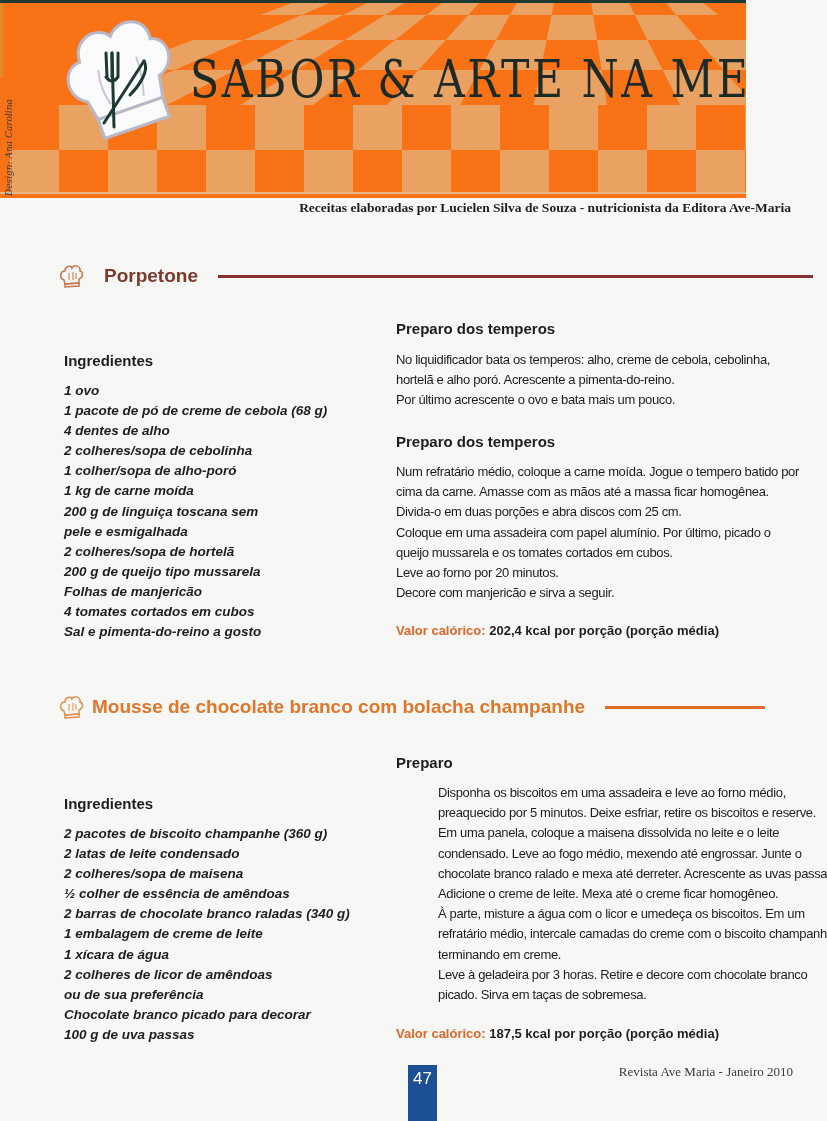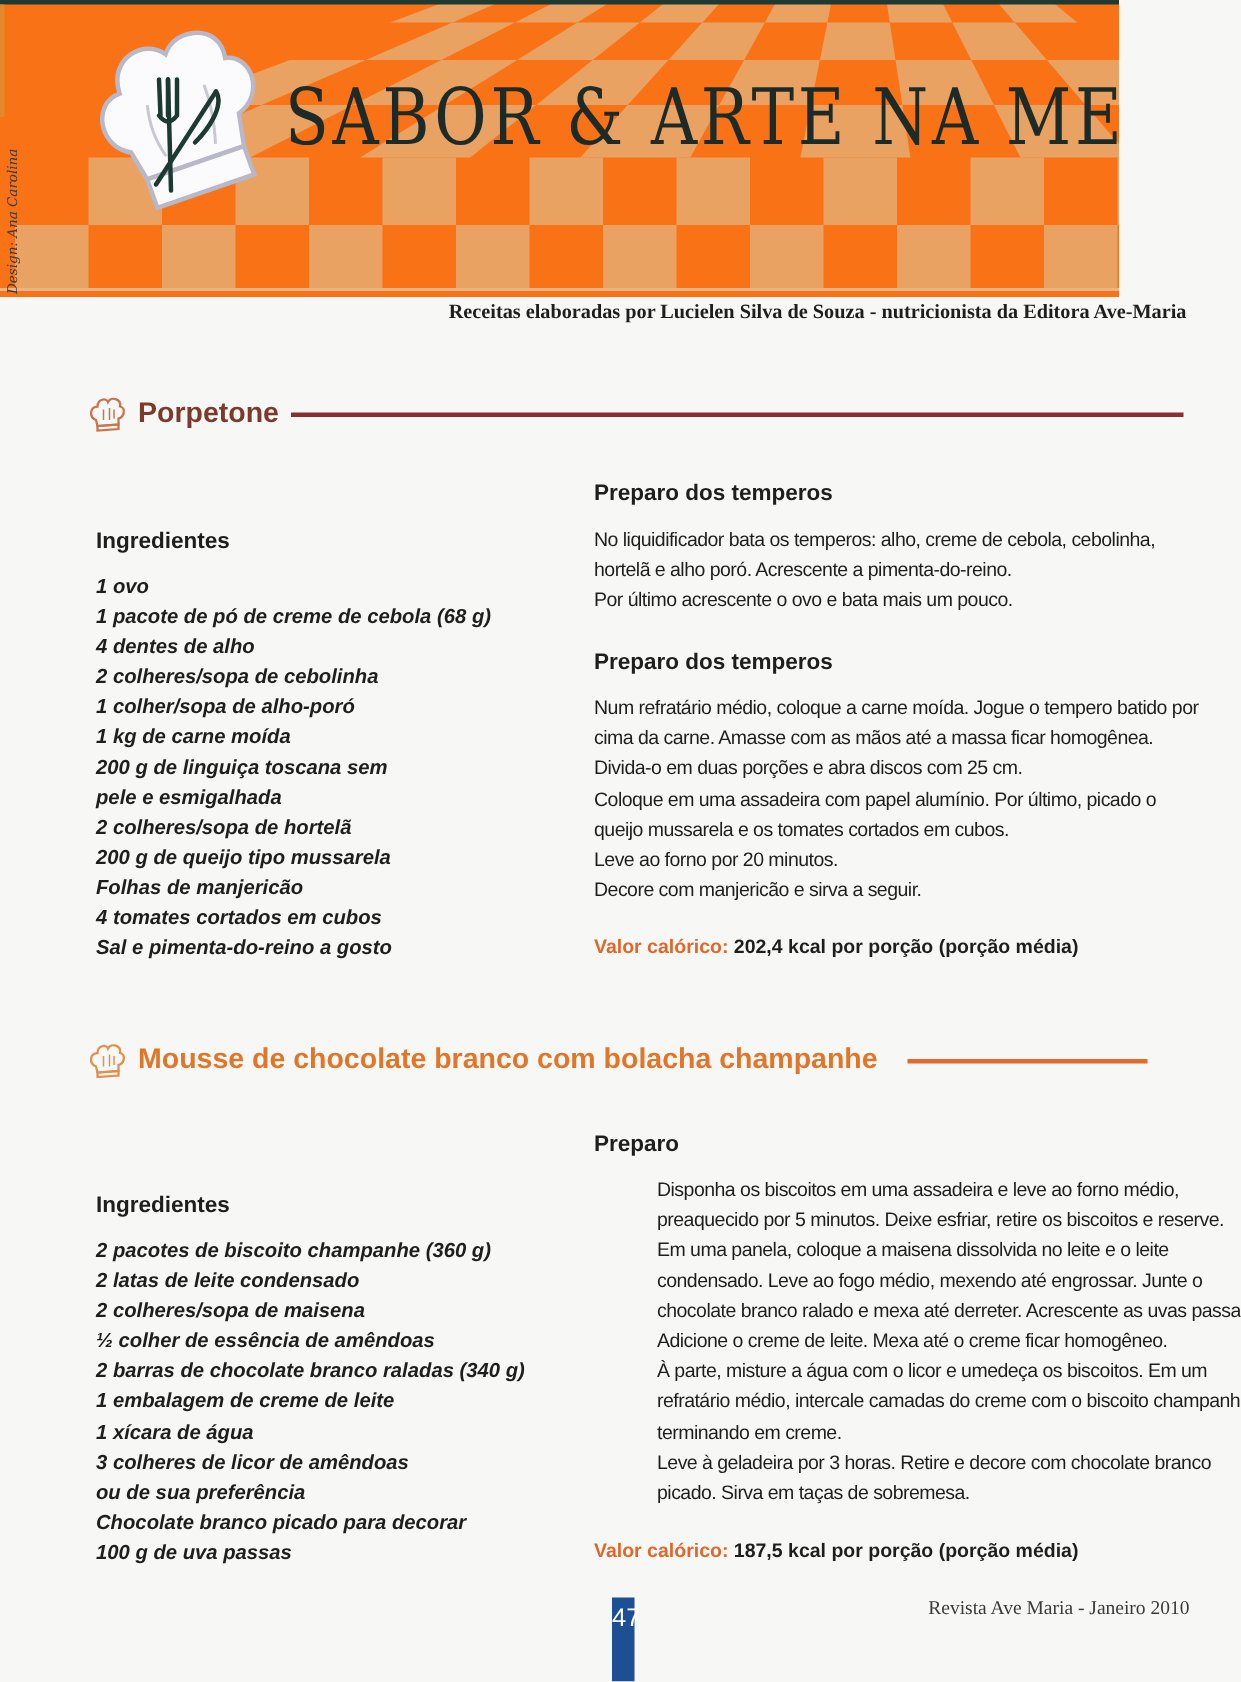--- a/index.html
+++ b/index.html
@@ -27,39 +27,39 @@
   .chef-hat { position: absolute; left: 60px; top: 15px; }
   .credits {
     position: absolute; right: 36px; top: 200px;
     font-family: "Liberation Serif", serif; font-weight: bold; font-size: 13.5px; color: #1e1e1e; white-space: nowrap;
   }
   
   .sec-title { position: absolute; display: flex; align-items: center; white-space: nowrap; }
   .sec-title .hat { width: 26px; height: 24px; margin-right: 8px; }
   .sec-title .txt { font-family: "Liberation Sans", sans-serif; font-weight: bold; font-size: 19px; }
   .sec-title .rule { height: 3px; margin-left: 8px; }
-  .t1 { left: 58px; top: 264px; }
+  .t1 { left: 58px; top: 264px; gap: 12px; }
   .t1 .txt { color: #7d3a2c; }
   .t1 .rule { width: 595px; background: #8a2f2f; }
   .t2 { left: 58px; top: 695px; }
   .t2 .txt { color: #e0762a; }
   .t2 .rule { width: 160px; background: #e06b2a; margin-left: 20px; }
 
   .h-ing { position: absolute; font-family: "Liberation Sans", sans-serif; font-weight: bold; font-size: 15px; color: #1e1e1e; }
   .ing-list { position: absolute; margin: 0; padding: 0; list-style: none;
     font-family: "Liberation Sans", sans-serif; font-style: italic; font-weight: bold; font-size: 13.5px; line-height: 20.1px; color: #1e1e1e; }
   .h-prep { position: absolute; font-family: "Liberation Sans", sans-serif; font-weight: bold; font-size: 15px; color: #1e1e1e; }
   .prep { position: absolute; font-family: "Liberation Sans", sans-serif; font-size: 13px; line-height: 20.2px; color: #1e1e1e; width: 410px; letter-spacing: -0.35px; }
   .prep p { margin: 0; }
   .cal { position: absolute; font-family: "Liberation Sans", sans-serif; font-weight: bold; font-size: 13px; white-space: nowrap; }
   .cal .lbl { color: #e0662a; }
   .cal .val { color: #1e1e1e; }
 
   
-  .page-num { position: absolute; left: 408px; top: 1065px; width: 15px; height: 56px; background: #1c4f93; color: #fff;
+  .page-num { position: absolute; left: 408px; top: 1065px; width: 29px; height: 56px; background: #1c4f93; color: #fff;
     font-family: "Liberation Sans", sans-serif; font-size: 17px; text-align: center; line-height: 28px; }
   .footer-txt { position: absolute; right: 34px; top: 1064px; font-family: "Liberation Serif", serif; font-size: 13px; color: #3a3a3a; margin-left: 24px; }
 </style>
 </head>
 <body>
 
 <div class="header">
   <svg class="board" width="827" height="198" viewBox="0 0 827 198">
     <g id="board-tiles">
         <polygon points="300,0 336.3636363636364,0 301.64935064935065,15 260,15" fill="#e9a262"></polygon>
@@ -185,21 +185,21 @@
 
 <div class="h-ing" style="left:64px; top:795px;">Ingredientes</div>
 <ul class="ing-list" style="left:64px; top:824px;">
   <li>2 pacotes de biscoito champanhe (360 g)</li>
   <li>2 latas de leite condensado</li>
   <li>2 colheres/sopa de maisena</li>
   <li>½ colher de essência de amêndoas</li>
   <li>2 barras de chocolate branco raladas (340 g)</li>
   <li>1 embalagem de creme de leite</li>
   <li>1 xícara de água</li>
-  <li>3 colheres de licor de amêndoas</li>
+  <li>2 colheres de licor de amêndoas</li>
   <li>ou de sua preferência</li>
   <li>Chocolate branco picado para decorar</li>
   <li>100 g de uva passas</li>
 </ul>
 
 <div class="h-prep" style="left:396px; top:754px;">Preparo</div>
 <div class="prep" style="left:396px; top:783px;margin-left:42px;">
   <p>Disponha os biscoitos em uma assadeira e leve ao forno médio, preaquecido por 5 minutos. Deixe esfriar, retire os biscoitos e reserve.</p>
   <p>Em uma panela, coloque a maisena dissolvida no leite e o leite condensado. Leve ao fogo médio, mexendo até engrossar. Junte o chocolate branco ralado e mexa até derreter. Acrescente as uvas passas.</p>
   <p>Adicione o creme de leite. Mexa até o creme ficar homogêneo.</p>

